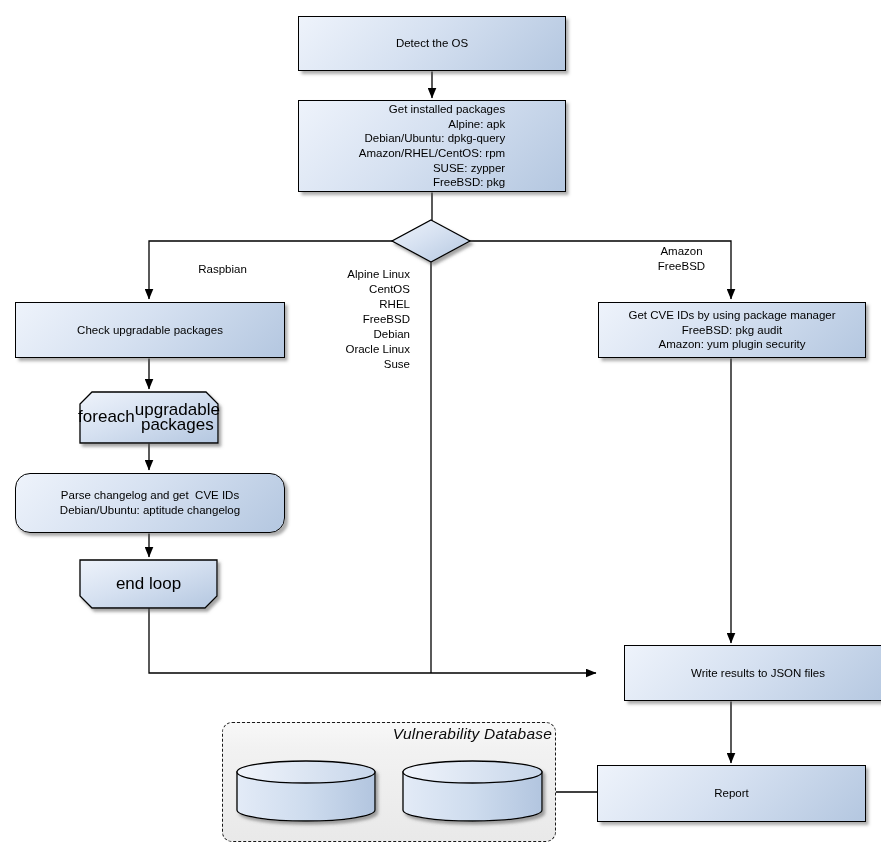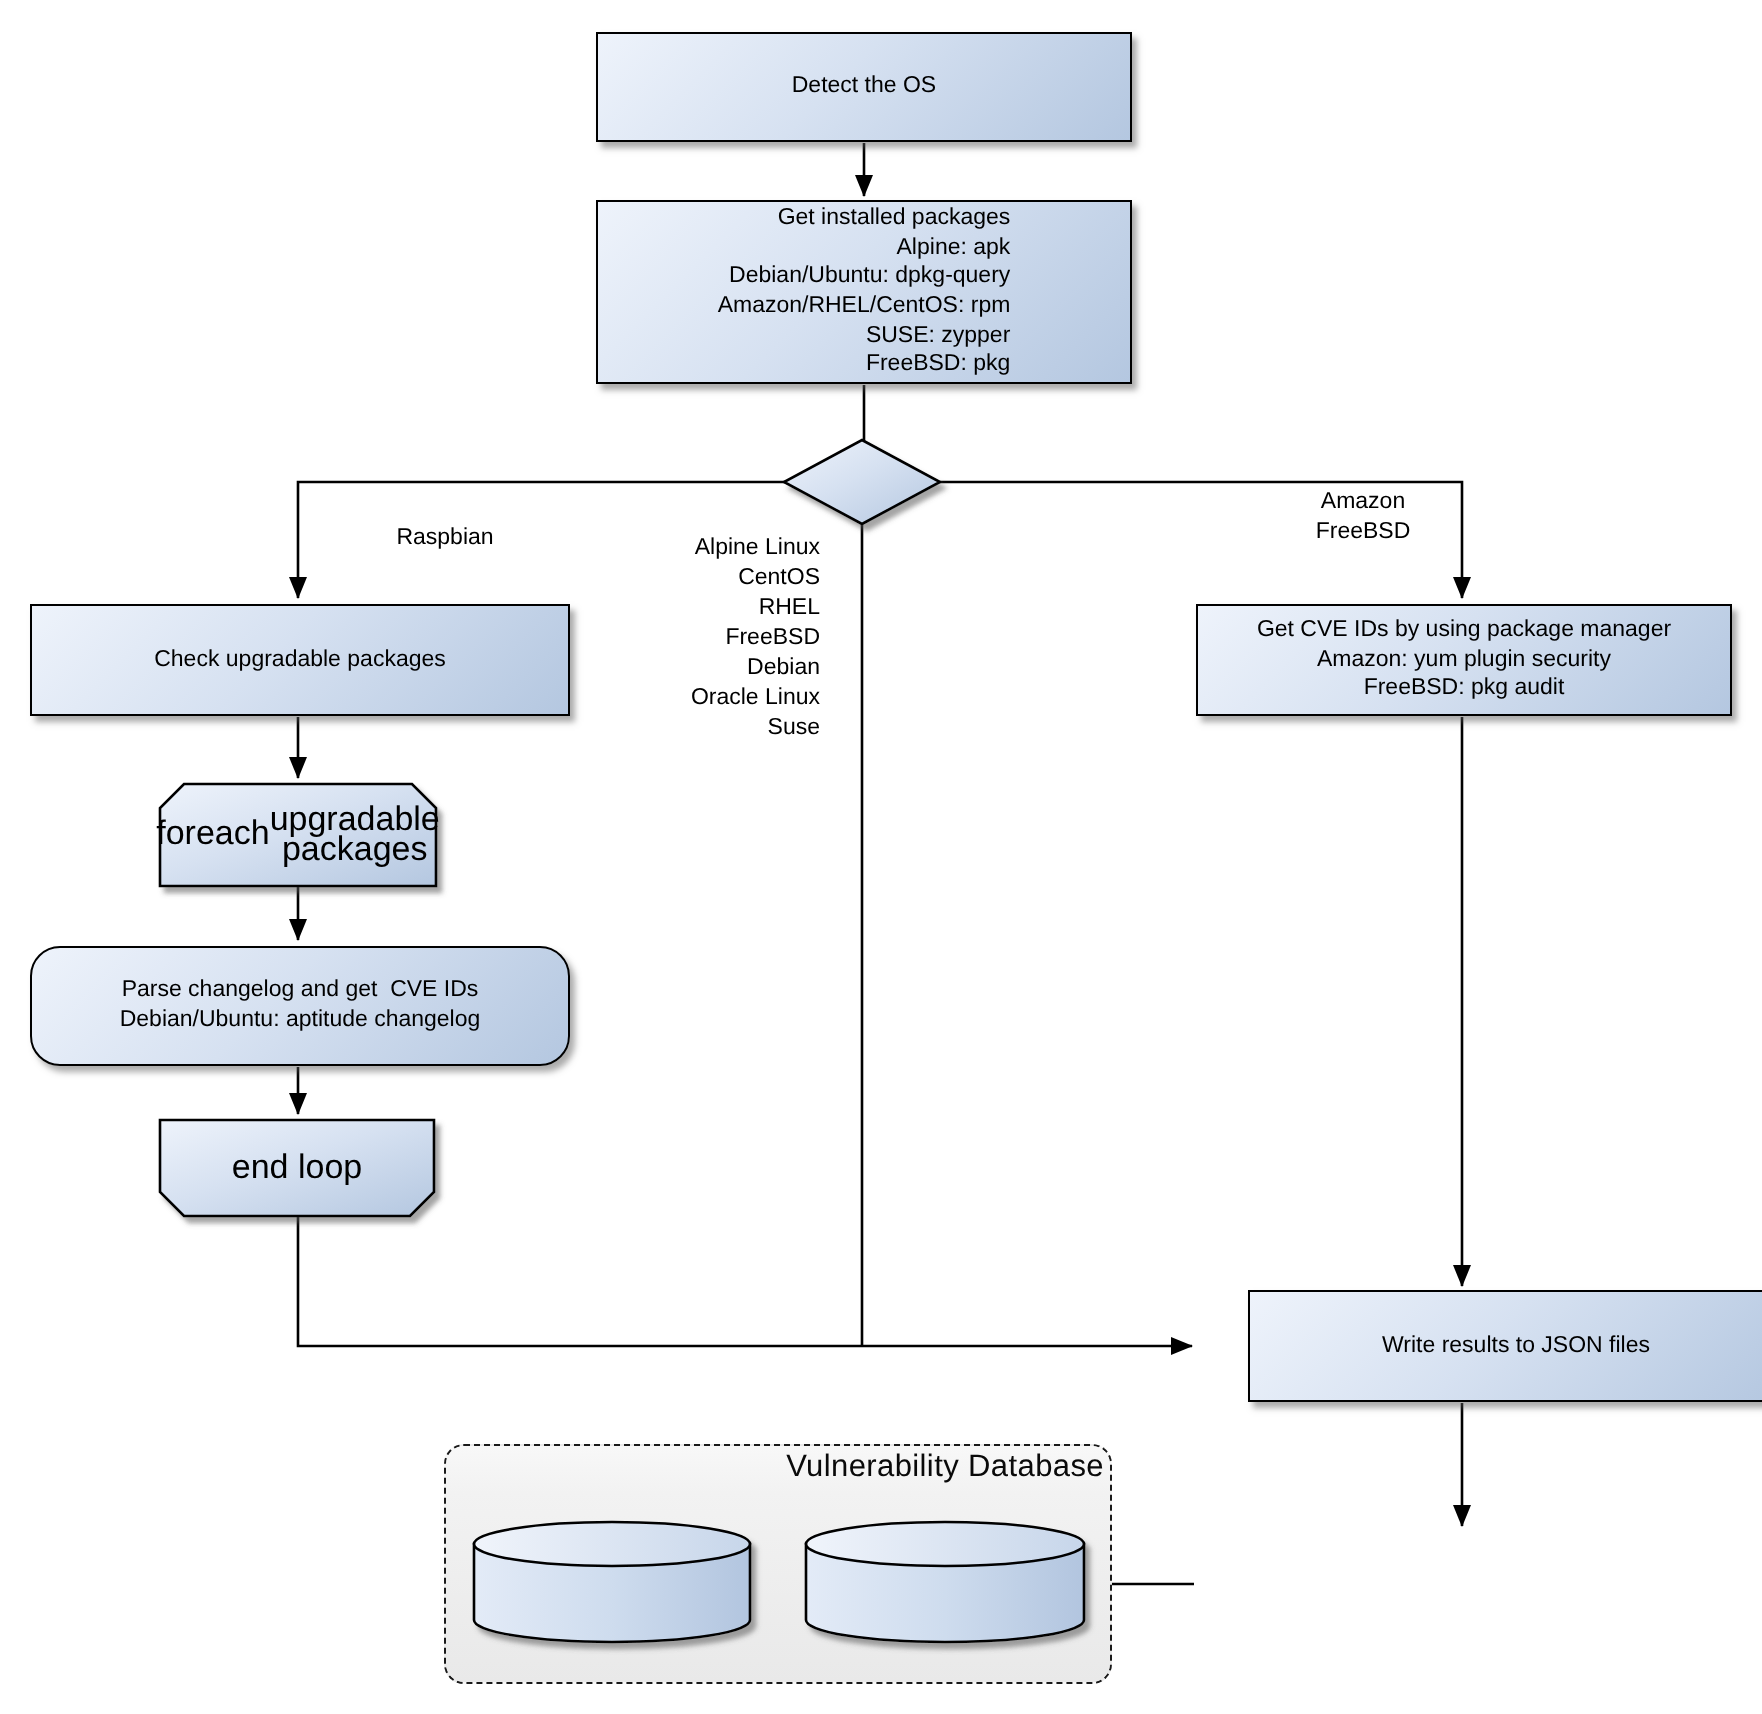--- a/index.html
+++ b/index.html
@@ -35,21 +35,21 @@
   }
   .float-label.center{text-align:center;}
   .float-label.right{text-align:right;}
 
   .db-container{
     position:absolute;left:222px;top:722px;width:334px;height:120px;box-sizing:border-box;
     border:1.6px dashed #1a1a1a;border-radius:10px;
     background:linear-gradient(#f8f8f8 0%,#f2f2f2 20%,#e9e9e9 100%);
   }
   .db-title{
-    position:absolute;top:2px;right:3px;font-size:15.5px;letter-spacing:.2px;color:#0a0a0a;
+    position:absolute;top:2px;right:3px;font-size:15.5px;letter-spacing:.2px;color:#0a0a0a;font-style:italic;
   }
   .cyl-label{
     position:absolute;display:flex;align-items:center;justify-content:center;
     font-size:12px;padding-top:4px;box-sizing:border-box;
   }
 </style>
 </head>
 <body>
 
 <div class="layer-db">
@@ -166,24 +166,27 @@
     </div>
   </div>
 
   <div class="shape-text" style="left:80px;top:560px;width:137px;height:48px;">
     <div class="ln">end loop</div>
   </div>
 
   <div class="node" style="left:598px;top:302px;width:268px;height:56px;">
     <div class="blk center">
       <div class="ln">Get CVE IDs by using package manager</div>
+      <div class="ln">FreeBSD: pkg audit</div>
       <div class="ln">Amazon: yum plugin security</div>
-      <div class="ln">FreeBSD: pkg audit</div>
     </div>
   </div>
 
   <div class="node" style="left:598px;top:645px;width:268px;height:56px;margin-left:26px;">
     <div class="blk center">Write results to JSON files</div>
   </div>
 
+  <div class="node" style="left:597px;top:765px;width:269px;height:57px;">
+    <div class="blk center">Report</div>
+  </div>
 
 
 </div>
 
 </body></html>

